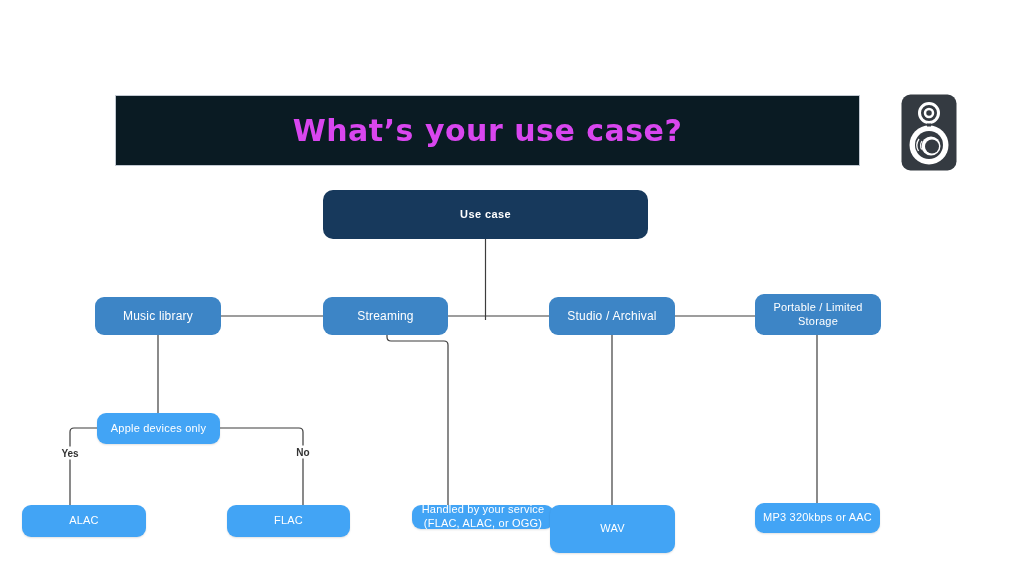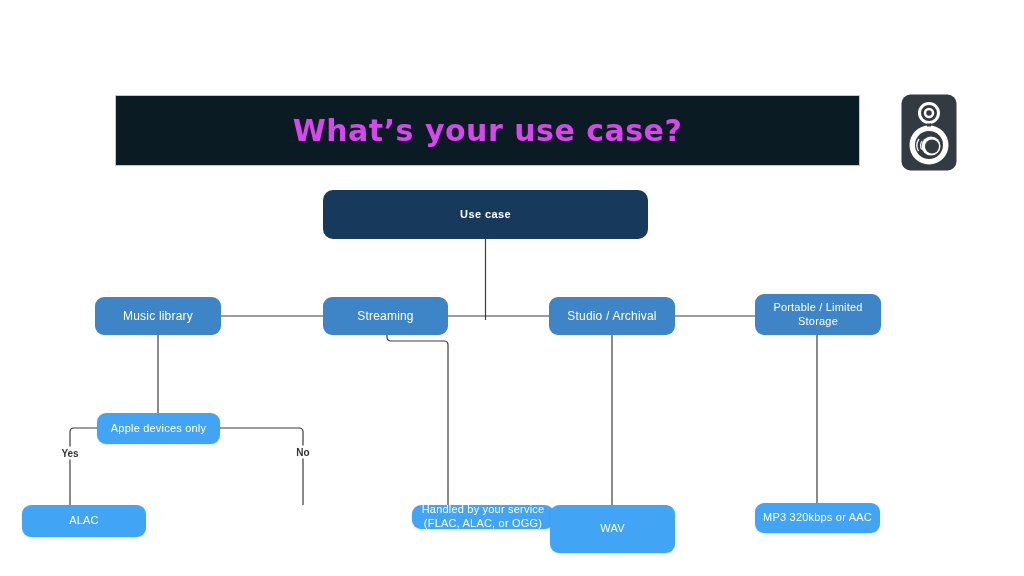--- a/index.html
+++ b/index.html
@@ -149,17 +149,18 @@
   <div class="node branch" style="left:323px; top:297px; width:125px; height:38px;">Streaming</div>
   <div class="node branch" style="left:549px; top:297px; width:126px; height:38px;">Studio / Archival</div>
   <div class="node branch" style="left:755px; top:294px; width:126px; height:41px; font-size:11px;">Portable / Limited Storage</div>
 
   <div class="node leaf" style="left:97px; top:413px; width:123px; height:31px;">Apple devices only</div>
 
   <span class="edge-label" style="left:70px; top:453px;">Yes</span>
   <span class="edge-label" style="left:303px; top:452px;">No</span>
 
   <div class="node leaf" style="left:22px; top:505px; width:124px; height:32px;">ALAC</div>
+  <div class="node leaf" style="left:227px; top:505px; width:123px; height:32px;">FLAC</div>
   <div class="node leaf" style="left:380px; top:505px; width:142px; height:24px;margin-left:32px;">Handled by your service (FLAC, ALAC, or OGG)</div>
   <div class="node leaf" style="left:550px; top:505px; width:125px; height:48px;">WAV</div>
   <div class="node leaf" style="left:755px; top:503px; width:125px; height:30px;">MP3 320kbps or AAC</div>
 
 </div>
 
 </body></html>

